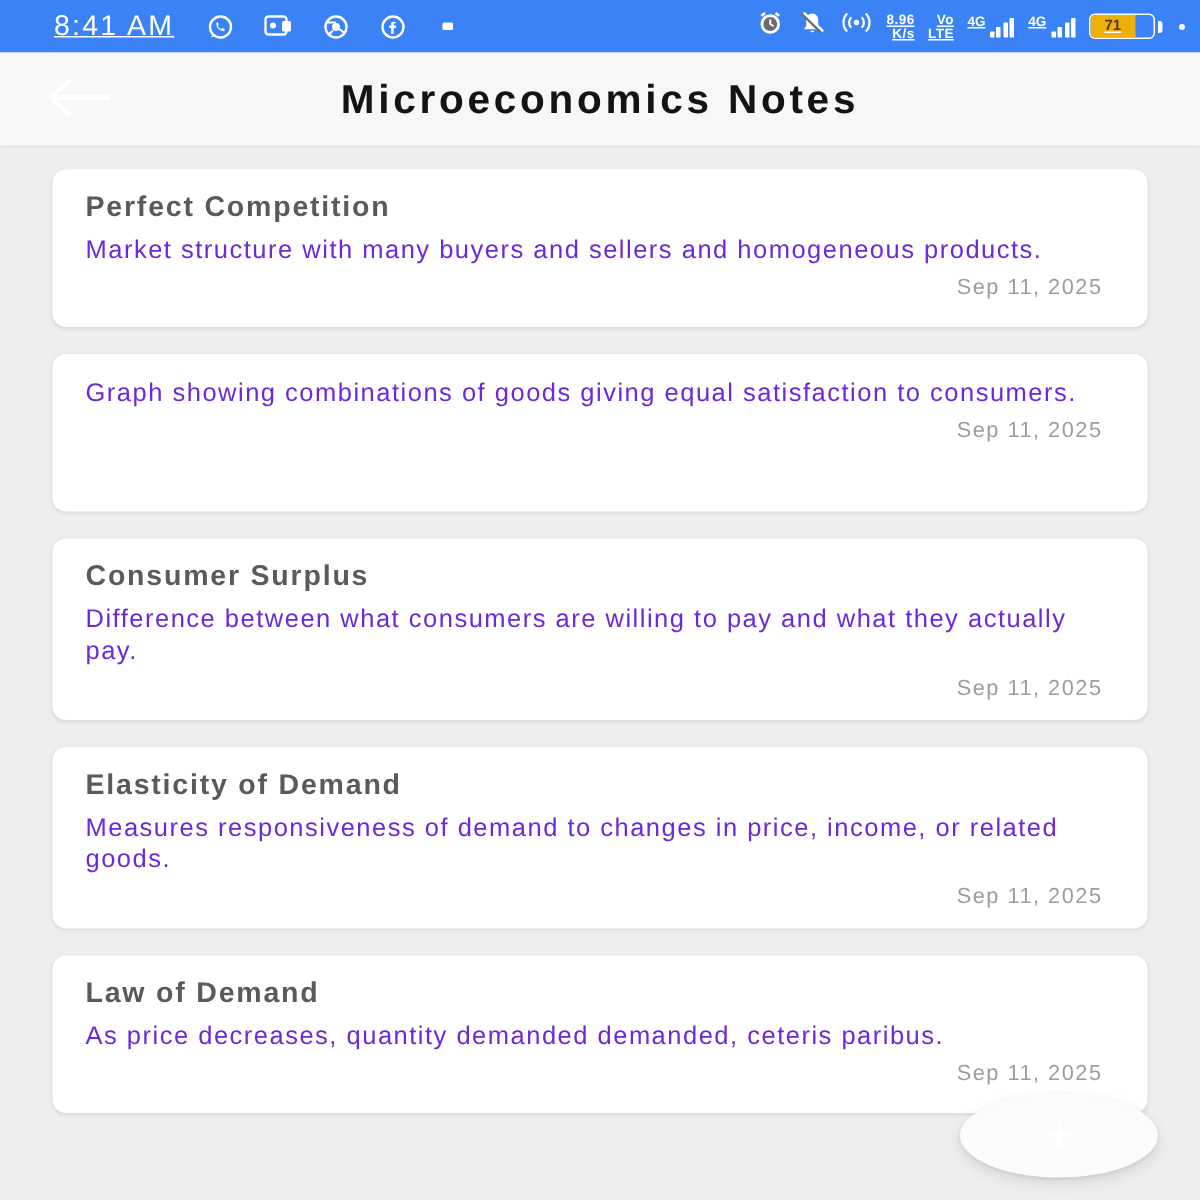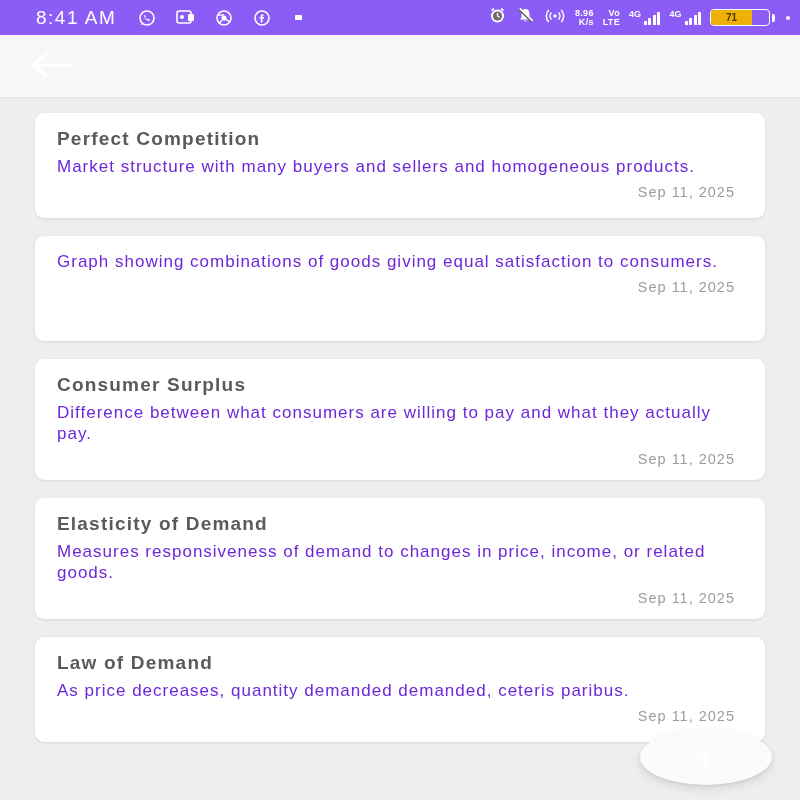--- a/index.html
+++ b/index.html
@@ -38,21 +38,21 @@
     letter-spacing: 0.3px;
   }
   .sb-signal { display: flex; align-items: flex-end; gap: 3px; }
   .sb-sig-label { font-size: 9px; font-weight: bold; line-height: 9px; margin-bottom: 6px; }
   .bars { display: flex; align-items: flex-end; gap: 1.5px; }
   .bars span { width: 3px; background: #fff; border-radius: 0.5px; display: block; }
   .bars .b1 { height: 4px; } .bars .b2 { height: 7px; }
   .bars .b3 { height: 10px; } .bars .b4 { height: 13px; }
   .battery { display: flex; align-items: center; gap: 2px; }
   .battery-body {
-    width: 60px; height: 17px; border: 1.5px solid #ffffff; border-radius: 4px;
+    width: 44px; height: 17px; border: 1.5px solid #ffffff; border-radius: 4px;
     display: flex; align-items: center; overflow: hidden; position: relative;
     background: transparent;
   }
   .battery-fill {
     height: 100%; width: 74%;
     display: flex; align-items: center; justify-content: center;
     font-size: 10px; font-weight: bold; color: #4a3a00;
     border-radius: 2px 0 0 2px;
   }
   .battery-cap { width: 3px; height: 8px; background: #ffffff; border-radius: 0 2px 2px 0; }
@@ -115,21 +115,21 @@
     cursor: pointer;
   }
   .fab-plus {
     color: #ffffff; font-size: 34px; font-weight: 400; line-height: 34px;
     text-shadow: 0 0 1px rgba(255,255,255,0.8);
   }
 </style>
 </head>
 <body>
 
-<div class="status-bar" style="background: #8b5cf6;">
+<div class="status-bar" style="background: #3b82f6; text-decoration: underline;">
   <span class="sb-time">8:41 AM</span>
 
   <span class="sb-app-icons">
     <span>
       <svg width="18" height="18" viewBox="0 0 18 18">
           <circle cx="9" cy="9" r="7" fill="none" stroke="#fff" stroke-width="1.6"></circle>
           <path d="M3.5 14.5 L2.5 16 L5 15.2 Z" fill="#fff"></path>
           <path d="M6.2 6.5 c0 3 2.3 5.3 5.3 5.3 l0.3-1.4 -1.7-0.7 -0.8 0.7 c-1-0.5-1.7-1.2-2.2-2.2 l0.7-0.8 -0.7-1.7 Z" fill="#fff"></path>
         </svg>
     </span>
@@ -223,20 +223,21 @@
 
 <div class="header">
   <button class="back-btn">
     <span>
       <svg width="44" height="26" viewBox="0 0 44 26">
           <path d="M16 2 L4 13 L16 24" fill="none" stroke="#ffffff" stroke-width="3.2" stroke-linecap="round" stroke-linejoin="round"></path>
           <path d="M4 13 L42 13" stroke="#ffffff" stroke-width="3.2" stroke-linecap="round"></path>
         </svg>
     </span>
   </button>
+  <h1 class="page-title">Microeconomics Notes</h1>
 </div>
 
 <div class="notes-list">
 
   <div class="note-card">
     <div class="note-title">Perfect Competition</div>
     <div class="note-desc">Market structure with many buyers and sellers and homogeneous products.</div>
     <div class="note-date">Sep 11, 2025</div>
   </div>
 

